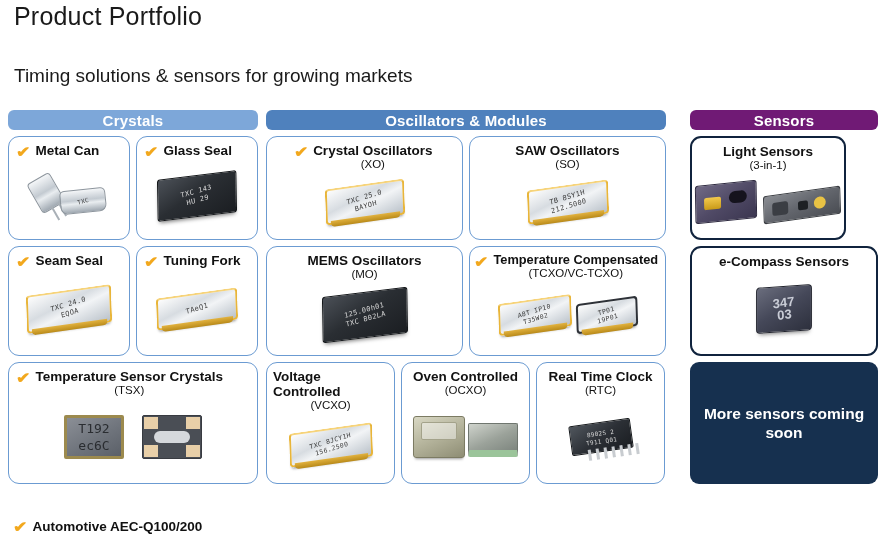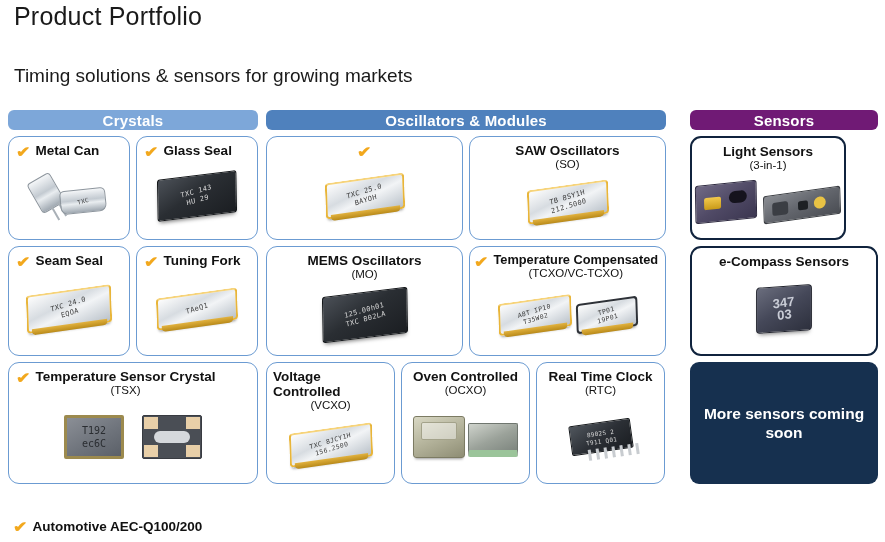--- a/index.html
+++ b/index.html
@@ -241,21 +241,21 @@
 
   
   .tsx {
     width: 60px; height: 44px; border-radius: 2px;
     background: linear-gradient(150deg,#8b8f96 0%,#6f747c 55%,#5b6068 100%);
     border: 3px solid #9c8a4e;
   }
   .tsx-lbl {
     position:absolute; inset:0; display:flex; flex-direction:column;
     align-items:center; justify-content:center; gap:2px;
-    font-family:"DejaVu Sans Mono", monospace; font-size:10px; color:#2a2d31;
+    font-family:"DejaVu Sans Mono", monospace; font-size:13px; color:#2a2d31;
   }
   .tsxb {
     width: 60px; height: 44px; border-radius: 2px;
     background: #4a4e55;
     border: 1px solid #383b41;
   }
   .tsxb i {
     position:absolute; width:14px; height:12px; background:#e8cfa8;
   }
   .tsxb .p1{left:2px;top:2px;} .tsxb .p2{right:2px;top:2px;}
@@ -371,21 +371,21 @@
       </div>
     </div>
   </div>
 
   <div class="row">
 
     <div class="card" style="width:250px;height:122px">
       <div class="title-row left">
         <span class="check">✔</span>
         <div>
-          <div class="card-title" style="text-align:left">Temperature Sensor Crystal</div>
+          <div class="card-title" style="text-align:left">Temperature Sensor Crystals</div>
           <div class="card-sub">(TSX)</div>
         </div>
       </div>
       <div class="imgwrap" style="gap:18px">
         <div class="pkg">
           <div class="tsx">
             <div class="tsx-lbl">
               <span>T192</span>
               <span>ec6C</span>
             </div>
@@ -406,20 +406,24 @@
 </div>
 
 <div class="col" id="col-oscillators">
   <div class="col-header" id="hdr-oscillators">Oscillators &amp; Modules</div>
 
   <div class="row">
 
     <div class="card" style="width:197px;height:104px">
       <div class="title-row">
         <span class="check">✔</span>
+        <div>
+          <div class="card-title">Crystal Oscillators</div>
+          <div class="card-sub">(XO)</div>
+        </div>
       </div>
       <div class="imgwrap">
         <div class="pkg">
           <div class="smd gold" style="width:80px;height:36px">
             <span class="chip-label lt">
               <span>TXC 25.0</span><br>
               <span>BAYOH</span>
             </span>
           </div>
         </div>

